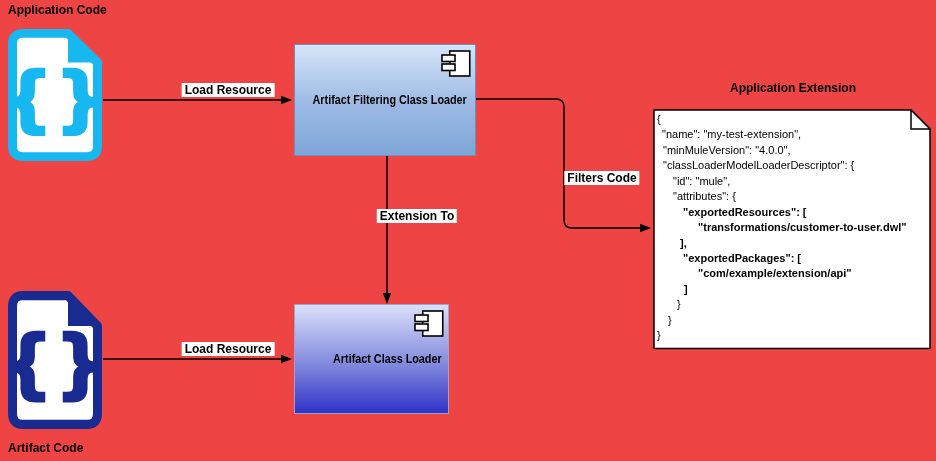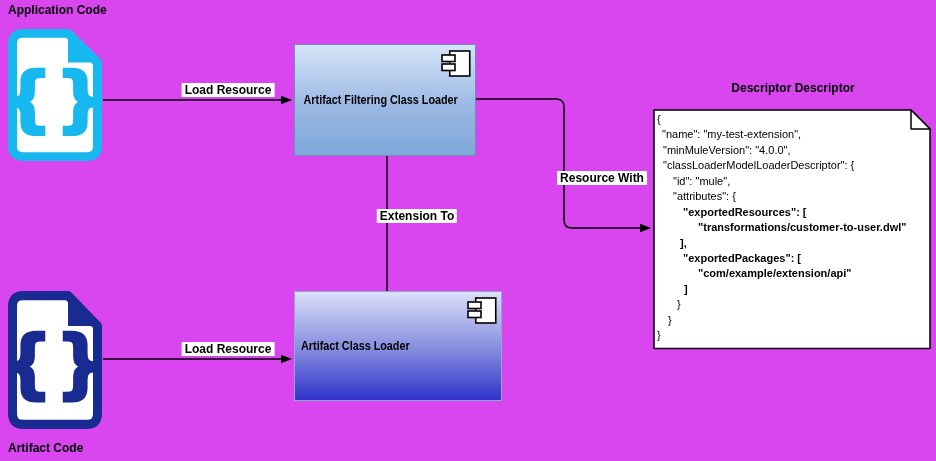--- a/index.html
+++ b/index.html
@@ -1,40 +1,40 @@
 <!DOCTYPE html>
 <html><head>
 <meta charset="utf-8">
 <style>
   html,body{margin:0;padding:0;background:#ffffff;}
   .canvas{
-    position:relative;width:936px;height:461px;background:#d946ef;
+    position:relative;width:936px;height:461px;background:#ef4444;
     font-family:"Liberation Sans",sans-serif;color:#000;overflow:hidden;
   }
   .abs{position:absolute;}
   svg.layer{position:absolute;left:0;top:0;pointer-events:none;}
   .corner-label{font-size:12px;font-weight:bold;white-space:nowrap;}
   .edge-label{
     font-size:12px;font-weight:bold;white-space:nowrap;
     background:#ffffff;padding:0 3px;transform:translateX(-50%);margin-left:31px;
   }
   .node-box{
-    box-sizing:border-box;display:flex;align-items:center;justify-content:flex-start;
+    box-sizing:border-box;display:flex;align-items:center;justify-content:flex-end;
     overflow:hidden;
   }
   .node-box .title{
     font-size:12px;font-weight:bold;white-space:nowrap;transform:scaleX(0.9);
   }
   .box-filtering{
     left:294px;top:44px;width:182px;height:112px;
     border:1px solid #6c8ebf;
     background:linear-gradient(180deg,#d6e4f8 0%,#9bb9e4 55%,#7ea6d8 100%);
   }
   .box-artifact{
-    left:294px;top:291px;width:208px;height:110px;
+    left:294px;top:304px;width:155px;height:110px;
     border:1px solid #93a6cf;
     background:linear-gradient(180deg,#dadff9 0%,#8189dd 55%,#3032c8 100%);
   }
   .component-icon{position:absolute;right:4px;top:5px;}
   .doc-text{
     left:654px;top:110px;width:278px;height:239px;
     font-size:11px;line-height:15.45px;padding:2px 0 0 3px;box-sizing:border-box;
     white-space:nowrap;
   }
   .jline{height:15.45px;}
@@ -86,41 +86,41 @@
     <path d="M15,4.5 H60 L89.5,34 V119 Q89.5,129.5 79,129.5 H15 Q4.5,129.5 4.5,119 V15 Q4.5,4.5 15,4.5 Z" fill="#ffffff" stroke="#192A90" stroke-width="9" stroke-linejoin="round"></path>
     <path d="M60,4.5 L60,34 L89.5,34 Z" fill="#192A90"></path>
     <text x="47" y="95" text-anchor="middle" font-family="DejaVu Sans, sans-serif" font-weight="bold" font-size="72" letter-spacing="2" fill="#192A90" stroke="#192A90" stroke-width="2.5">{}</text>
   </svg>
 
   <div class="abs corner-label" style="left:8px;top:441px;">Artifact Code</div>
 
   <div class="abs edge-label" style="left:197px;top:83px;">Load Resource</div>
   <div class="abs edge-label" style="left:197px;top:342px;">Load Resource</div>
   <div class="abs edge-label" style="left:386px;top:209px;">Extension To</div>
-  <div class="abs edge-label" style="left:571px;top:171px;">Resource With</div>
+  <div class="abs edge-label" style="left:571px;top:171px;">Filters Code</div>
 
   <div class="abs node-box box-filtering">
     <svg class="component-icon" width="30" height="28" viewBox="0 0 30 28">
       <rect x="8.75" y="1" width="20" height="25" fill="#fff" stroke="#000" stroke-width="1.6"></rect>
       <rect x="1" y="5" width="13" height="6.5" fill="#fff" stroke="#000" stroke-width="1.6"></rect>
       <rect x="1" y="14" width="13" height="6.5" fill="#fff" stroke="#000" stroke-width="1.6"></rect>
     </svg>
     <span class="title">Artifact Filtering Class Loader</span>
   </div>
 
   <div class="abs node-box box-artifact">
     <svg class="component-icon" width="30" height="28" viewBox="0 0 30 28">
       <rect x="8.75" y="1" width="20" height="25" fill="#fff" stroke="#000" stroke-width="1.6"></rect>
       <rect x="1" y="5" width="13" height="6.5" fill="#fff" stroke="#000" stroke-width="1.6"></rect>
       <rect x="1" y="14" width="13" height="6.5" fill="#fff" stroke="#000" stroke-width="1.6"></rect>
     </svg>
     <span class="title">Artifact Class Loader</span>
   </div>
 
-  <div class="abs corner-label descriptor-title">Descriptor Descriptor</div>
+  <div class="abs corner-label descriptor-title">Application Extension</div>
 
   <div class="abs doc-text">
     <div class="jline" style="margin-left:0">{</div>
     <div class="jline" style="margin-left:5px">"name": "my-test-extension",</div>
     <div class="jline" style="margin-left:6px">"minMuleVersion": "4.0.0",</div>
     <div class="jline" style="margin-left:6px">"classLoaderModelLoaderDescriptor": {</div>
     <div class="jline" style="margin-left:16px">"id": "mule",</div>
     <div class="jline" style="margin-left:16px">"attributes": {</div>
     <div class="jline b" style="margin-left:26px">"exportedResources": [</div>
     <div class="jline b" style="margin-left:41px">"transformations/customer-to-user.dwl"</div>

